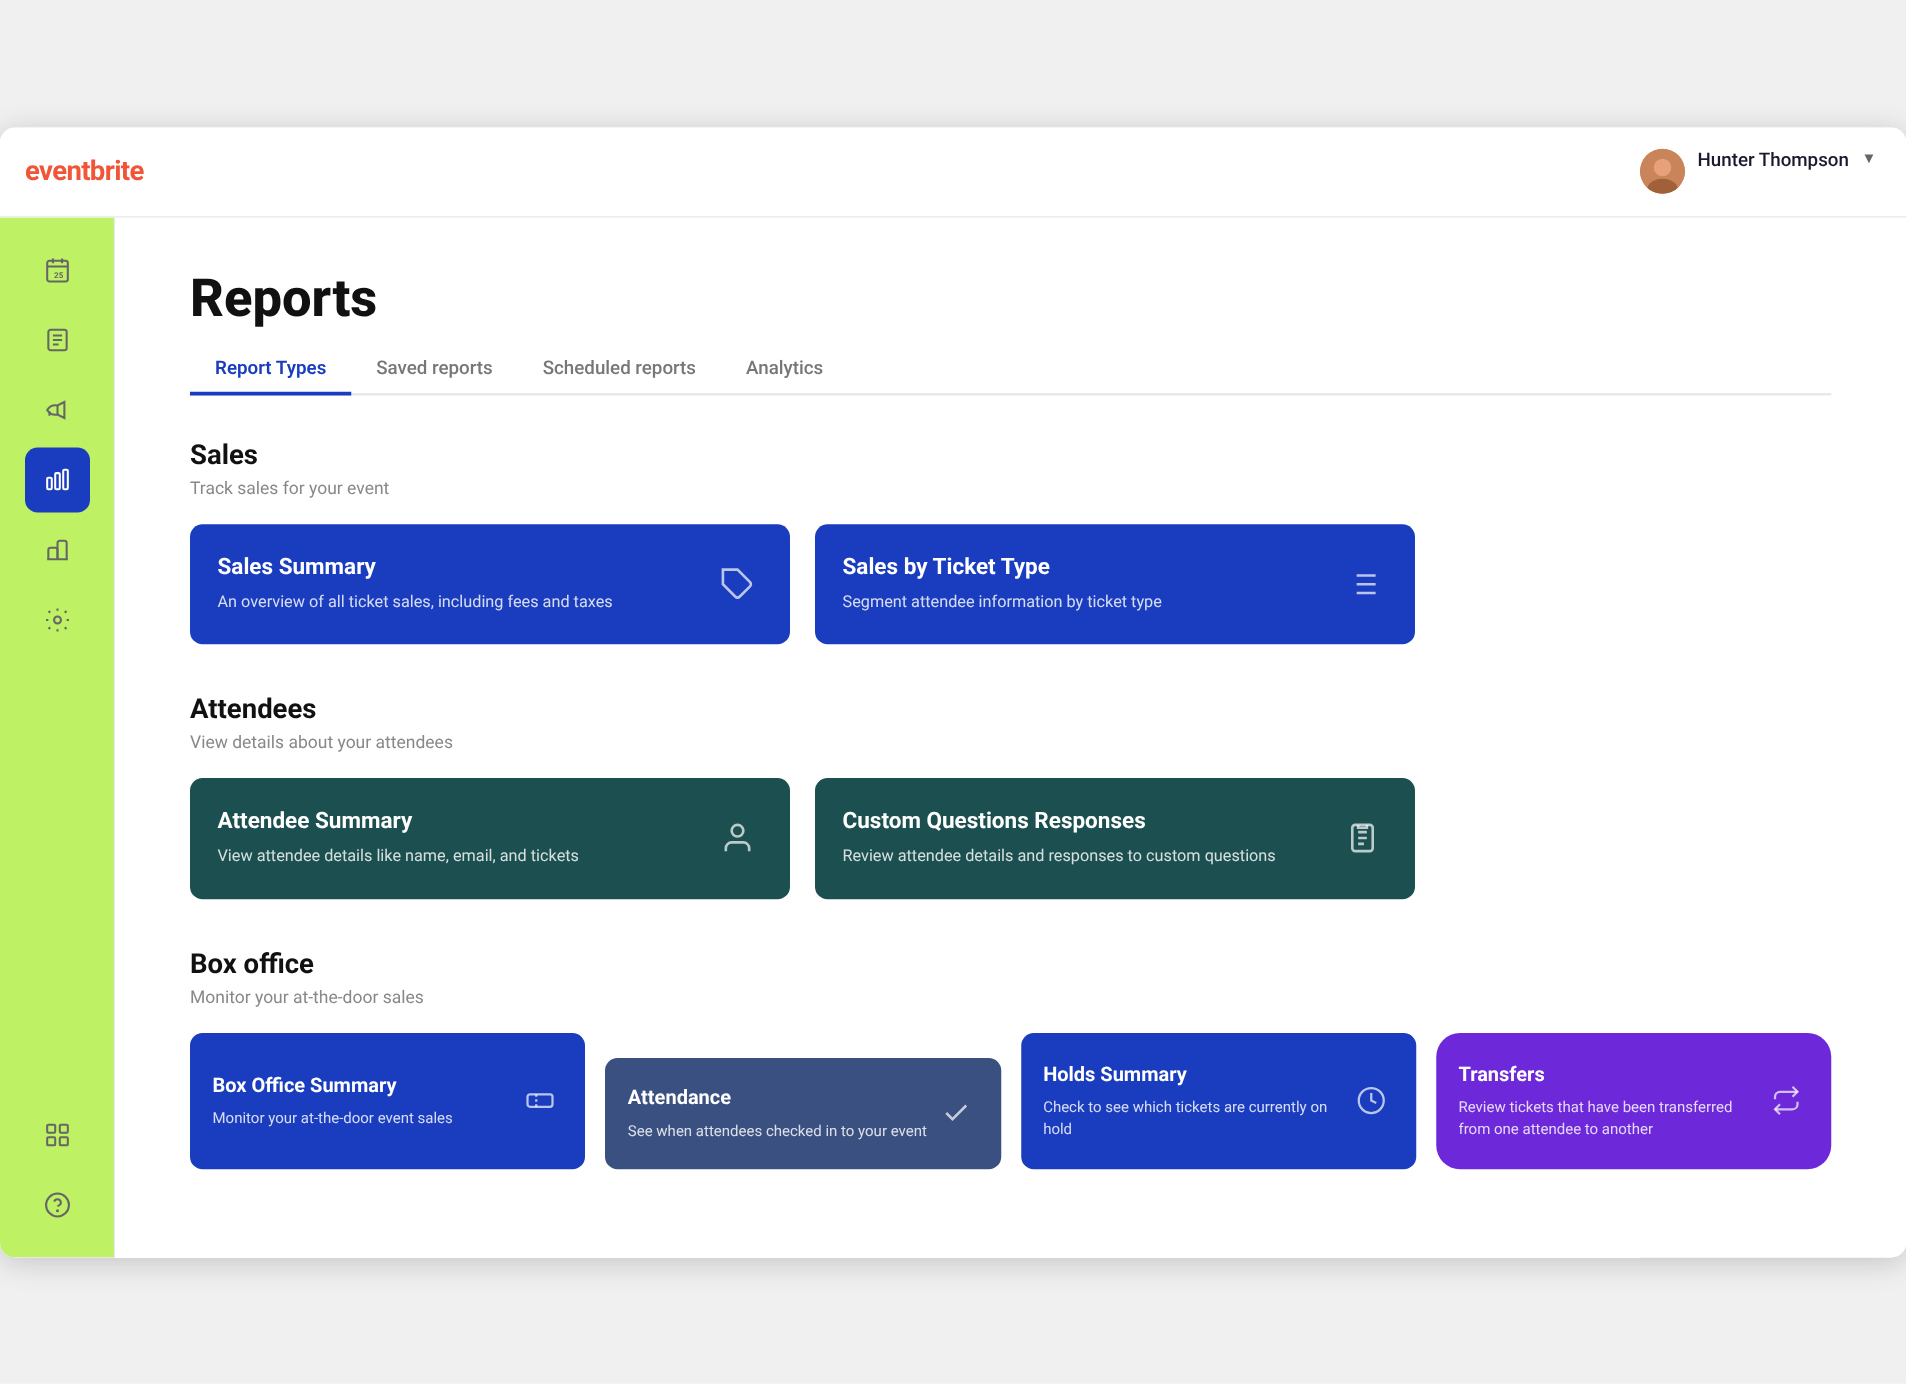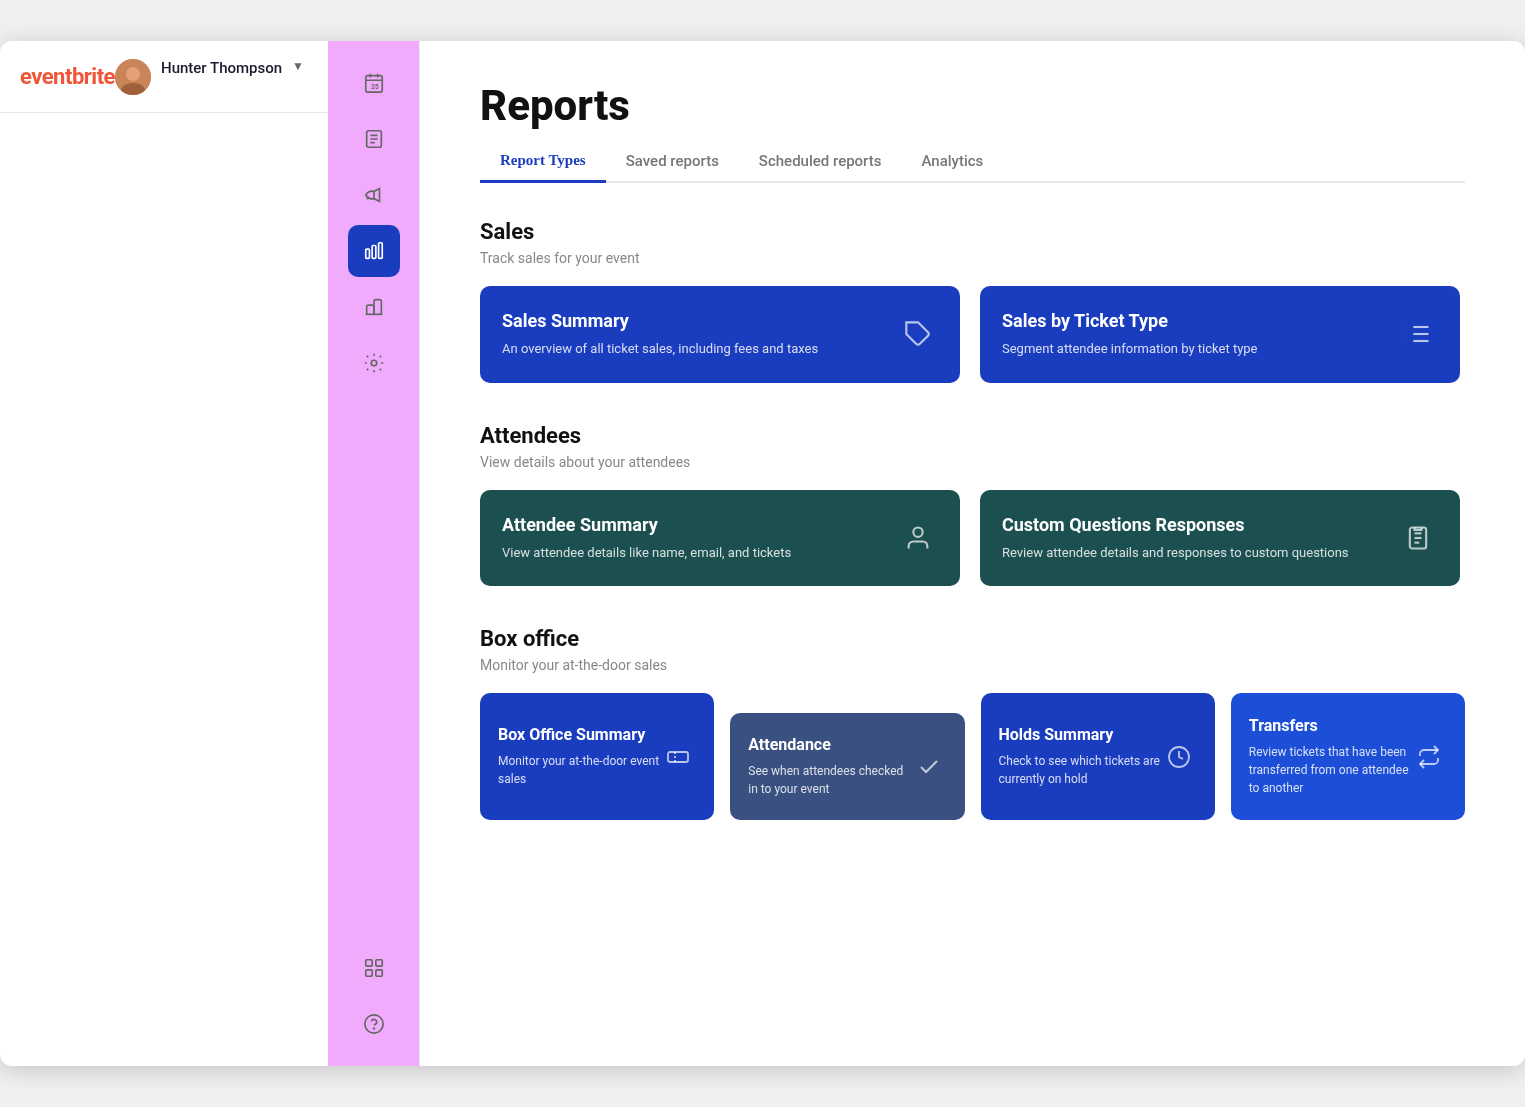--- a/index.html
+++ b/index.html
@@ -1,56 +1,56 @@
 <!DOCTYPE html>
 <html><head>
   <meta charset="utf-8">
   <style>
     * { box-sizing: border-box; margin: 0; padding: 0; }
     body { font-family: -apple-system, BlinkMacSystemFont, 'Segoe UI', Roboto, sans-serif; background: #f0f0f0; display: flex; justify-content: center; align-items: center; min-height: 100vh; }
-    .window { width: 1525px; height: 1025px; background: #fff; border-radius: 12px; overflow: hidden; display: flex; box-shadow: 0 4px 24px rgba(0,0,0,0.18); }
+    .window { width: 1525px; height: 904px; background: #fff; border-radius: 12px; overflow: hidden; display: flex; flex-direction: column; box-shadow: 0 4px 24px rgba(0,0,0,0.18); }
     .topbar { height: 72px; background: #fff; border-bottom: 1px solid #e8e8e8; display: flex; align-items: center; justify-content: space-between; padding: 0 24px 0 20px; flex-shrink: 0; }
     .logo { color: #f05537; font-size: 22px; font-weight: 700; letter-spacing: -0.5px; }
     .user-menu { display: flex; gap: 10px; cursor: pointer; }
     .user-avatar { width: 36px; height: 36px; border-radius: 50%; background: #c9845a; display: flex; align-items: center; justify-content: center; overflow: hidden; }
     .user-avatar svg { width: 36px; height: 36px; }
     .user-name { font-size: 15px; font-weight: 500; color: #1a1a2e; }
     .chevron-icon { color: #666; font-size: 12px; }
     .main-layout { display: flex; flex: 1; overflow: hidden; }
-    .sidebar { width: 92px; background: #f0abfc; border-right: 1px solid #e8e8e8; display: flex; flex-direction: column; align-items: center; padding: 16px 0; gap: 4px; flex-shrink: 0; }
+    .sidebar { width: 92px; background: #bef264; border-right: 1px solid #e8e8e8; display: flex; flex-direction: column; align-items: center; padding: 16px 0; gap: 4px; flex-shrink: 0; }
     .sidebar-item { width: 52px; height: 52px; display: flex; align-items: center; justify-content: center; border-radius: 10px; cursor: pointer; color: #666; transition: background 0.15s; }
     .sidebar-item.active { background: #1a3dbf; color: #fff; }
     .sidebar-item svg { width: 22px; height: 22px; }
     .sidebar-bottom { margin-top: auto; display: flex; flex-direction: column; align-items: center; gap: 4px; }
     .content { flex: 1; overflow-y: auto; padding: 40px 60px; background: #fff; }
     .page-title { font-size: 42px; font-weight: 800; color: #111; margin-bottom: 12px; }
     .tabs { display: flex; gap: 0; border-bottom: 2px solid #e8e8e8; margin-bottom: 36px; }
     .tab { padding: 10px 20px; font-size: 15px; font-weight: 500; color: #777; cursor: pointer; border-bottom: 3px solid transparent; margin-bottom: -2px; transition: color 0.15s; }
-    .tab.active { color: #1a3dbf; border-bottom-color: #1a3dbf; font-weight: 600; font-family: Liberation Serif, serif; }
+    .tab.active { color: #1a3dbf; border-bottom-color: #1a3dbf; font-weight: 600; }
     .section { margin-bottom: 40px; }
     .section-title { font-size: 22px; font-weight: 700; color: #111; margin-bottom: 6px; }
     .section-subtitle { font-size: 14px; color: #888; margin-bottom: 20px; }
     .cards-row { display: flex; gap: 20px; flex-wrap: wrap; }
     .card { border-radius: 10px; padding: 24px 22px; display: flex; justify-content: space-between; align-items: center; min-width: 320px; flex: 1; max-width: 480px; cursor: pointer; }
     .card-blue { background: #1a3dbf; }
     .card-teal { background: #1c4f4f; }
     .card-content { flex: 1; }
     .card-title { font-size: 18px; font-weight: 700; color: #fff; margin-bottom: 8px; }
     .card-desc { font-size: 13px; color: rgba(255,255,255,0.82); line-height: 1.5; }
     .card-icon { width: 40px; height: 40px; display: flex; align-items: center; justify-content: center; color: rgba(255,255,255,0.7); }
     .card-icon svg { width: 28px; height: 28px; }
     .box-office-row { display: flex; gap: 16px; flex-wrap: nowrap; }
     .card-sm { border-radius: 10px; padding: 22px 18px; display: flex; justify-content: space-between; align-items: center; flex: 1; min-width: 200px; cursor: pointer; }
     .card-sm .card-icon { width: 36px; height: 36px; }
     .card-sm .card-icon svg { width: 24px; height: 24px; }
     .card-sm .card-title { font-size: 16px; }
     .card-sm .card-desc { font-size: 12px; }
     .card-slate { background: #3a5080; margin-top: 20px; }
     .card-blue-dark { background: #1a3dbf; }
-    .card-indigo { background: #1d4ed8; }
+    .card-indigo { background: #6d28d9; border-radius: 19px; }
   </style>
 </head>
 <body>
 
 <div class="window">
 
   <div class="topbar">
     <div class="logo">eventbrite</div>
     <div class="user-menu">
       <div class="user-avatar">

